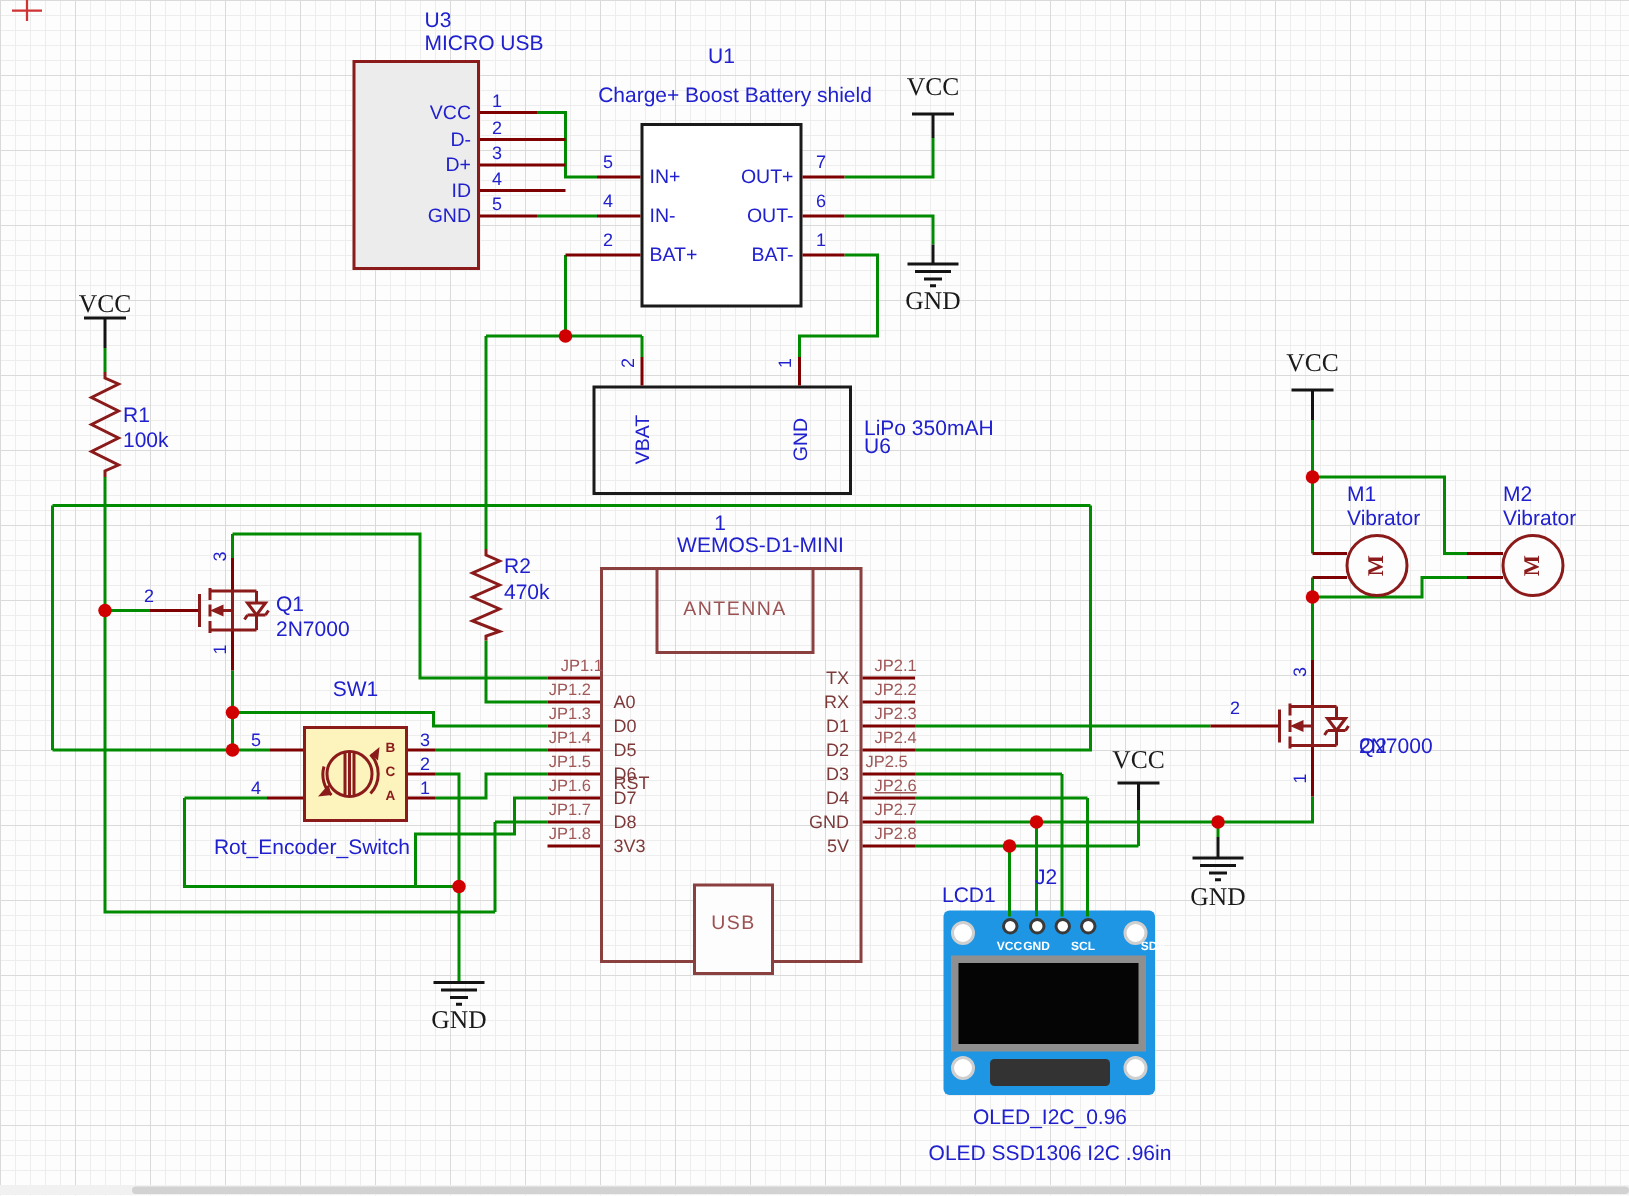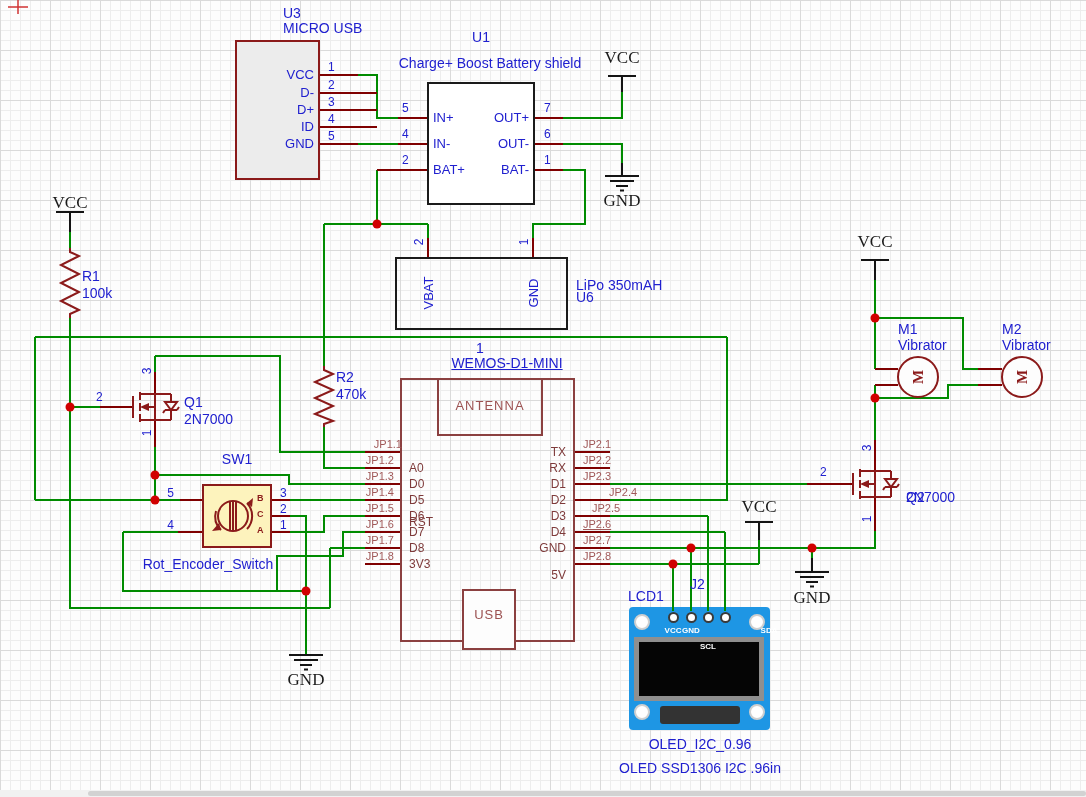--- a/index.html
+++ b/index.html
@@ -252,68 +252,68 @@
       <span class="lbl ref" style="left: 208px; top: 557px; transform: translateX(-50%);">Rot_Encoder_Switch</span>
       <span class="lbl pnum" style="left: 174px; top: 487px; transform: translateX(-100%);">5</span>
       <span class="lbl pnum" style="left: 174px; top: 519px; transform: translateX(-100%);">4</span>
       <span class="lbl pnum" style="left: 280px; top: 487px;">3</span>
       <span class="lbl pnum" style="left: 280px; top: 503px;">2</span>
       <span class="lbl pnum" style="left: 280px; top: 519px;">1</span>
       <span class="lbl bca" style="left: 257px; top: 494px;">B</span>
       <span class="lbl bca" style="left: 257px; top: 510px;">C</span>
       <span class="lbl bca" style="left: 257px; top: 526px;">A</span>
       <span class="lbl ref" style="left: 480px; top: 341px; transform: translateX(-50%);">1</span>
-      <span class="lbl ref" style="left: 507px; top: 356px; transform: translateX(-50%); text-decoration: underline;">WEMOS-D1-MINI</span>
+      <span class="lbl ref" style="left: 507px; top: 356px; transform: translateX(-50%);">WEMOS-D1-MINI</span>
       <span class="lbl bodytxt" style="left: 490px; top: 399px; transform: translateX(-50%);">ANTENNA</span>
       <span class="lbl bodytxt" style="left: 489px; top: 608px; transform: translateX(-50%);">USB</span>
       <span class="lbl ipin" style="left: 409px; top: 472px; margin-top: 44px;">RST</span>
       <span class="lbl ipin" style="left: 409px; top: 462px;">A0</span>
       <span class="lbl ipin" style="left: 409px; top: 478px;">D0</span>
       <span class="lbl ipin" style="left: 409px; top: 494px;">D5</span>
       <span class="lbl ipin" style="left: 409px; top: 510px;">D6</span>
       <span class="lbl ipin" style="left: 409px; top: 526px;">D7</span>
       <span class="lbl ipin" style="left: 409px; top: 542px;">D8</span>
       <span class="lbl ipin" style="left: 409px; top: 558px;">3V3</span>
       <span class="lbl ipin" style="left: 566px; top: 446px; transform: translateX(-100%);">TX</span>
       <span class="lbl ipin" style="left: 566px; top: 462px; transform: translateX(-100%);">RX</span>
       <span class="lbl ipin" style="left: 566px; top: 478px; transform: translateX(-100%);">D1</span>
       <span class="lbl ipin" style="left: 566px; top: 494px; transform: translateX(-100%);">D2</span>
       <span class="lbl ipin" style="left: 566px; top: 510px; transform: translateX(-100%);">D3</span>
       <span class="lbl ipin" style="left: 566px; top: 526px; transform: translateX(-100%);">D4</span>
       <span class="lbl ipin" style="left: 566px; top: 542px; transform: translateX(-100%);">GND</span>
-      <span class="lbl ipin" style="left: 566px; top: 558px; transform: translateX(-100%); margin-top: 11px;">5V</span>
+      <span class="lbl ipin" style="left: 566px; top: 558px; transform: translateX(-100%);">5V</span>
       <span class="lbl jp" style="left: 402px; top: 439px; transform: translateX(-100%);">JP1.1</span>
       <span class="lbl jp" style="left: 394px; top: 455px; transform: translateX(-100%);">JP1.2</span>
       <span class="lbl jp" style="left: 394px; top: 471px; transform: translateX(-100%);">JP1.3</span>
       <span class="lbl jp" style="left: 394px; top: 487px; transform: translateX(-100%);">JP1.4</span>
       <span class="lbl jp" style="left: 394px; top: 503px; transform: translateX(-100%);">JP1.5</span>
       <span class="lbl jp" style="left: 394px; top: 519px; transform: translateX(-100%);">JP1.6</span>
       <span class="lbl jp" style="left: 394px; top: 535px; transform: translateX(-100%);">JP1.7</span>
       <span class="lbl jp" style="left: 394px; top: 551px; transform: translateX(-100%);">JP1.8</span>
       <span class="lbl jp" style="left: 583px; top: 439px;">JP2.1</span>
       <span class="lbl jp" style="left: 583px; top: 455px;">JP2.2</span>
       <span class="lbl jp" style="left: 583px; top: 471px;">JP2.3</span>
-      <span class="lbl jp" style="left: 609px; top: 487px;">JP2.4</span>
-      <span class="lbl jp" style="left: 592px; top: 503px;">JP2.5</span>
+      <span class="lbl jp" style="left: 583px; top: 487px;">JP2.4</span>
+      <span class="lbl jp" style="left: 577px; top: 503px;">JP2.5</span>
       <span class="lbl jp" style="left: 583px; top: 519px; text-decoration: underline;">JP2.6</span>
       <span class="lbl jp" style="left: 583px; top: 535px;">JP2.7</span>
       <span class="lbl jp" style="left: 583px; top: 551px;">JP2.8</span>
       <span class="lbl ref" style="left: 898px; top: 322px;">M1</span>
       <span class="lbl ref" style="left: 898px; top: 338px;">Vibrator</span>
       <span class="lbl motor" style="left: 918px; top: 377px; transform: translate(-50%, -50%) rotate(-90deg);">M</span>
       <span class="lbl ref" style="left: 1002px; top: 322px;">M2</span>
       <span class="lbl ref" style="left: 1002px; top: 338px;">Vibrator</span>
       <span class="lbl motor" style="left: 1022px; top: 377px; transform: translate(-50%, -50%) rotate(-90deg);">M</span>
       <span class="lbl ref" style="left: 628px; top: 589px;">LCD1</span>
       <span class="lbl ref" style="left: 690px; top: 577px;">J2</span>
       <span class="lbl ref" style="left: 700px; top: 737px; transform: translateX(-50%);">OLED_I2C_0.96</span>
       <span class="lbl ref" style="left: 700px; top: 761px; transform: translateX(-50%);">OLED SSD1306 I2C .96in</span>
       <span class="lbl pad" style="left: 673px; top: 627px; transform: translateX(-50%);">VCC</span>
       <span class="lbl pad" style="left: 691px; top: 627px; transform: translateX(-50%);">GND</span>
-      <span class="lbl pad" style="left: 708px; top: 643px; transform: translateX(-50%);">SCL</span>
+      <span class="lbl pad" style="left: 708px; top: 627px; transform: translateX(-50%); padding-left: 28px;">SCL</span>
       <span class="lbl pad" style="left: 725px; top: 627px; transform: translateX(-50%); margin-left: 44px;">SDA</span>
       <span class="lbl net" style="left: 70px; top: 194px; transform: translateX(-50%);">VCC</span>
       <span class="lbl net" style="left: 622px; top: 49px; transform: translateX(-50%);">VCC</span>
       <span class="lbl net" style="left: 875px; top: 233px; transform: translateX(-50%);">VCC</span>
       <span class="lbl net" style="left: 759px; top: 498px; transform: translateX(-50%);">VCC</span>
       <span class="lbl net" style="left: 622px; top: 192px; transform: translateX(-50%);">GND</span>
       <span class="lbl net" style="left: 306px; top: 671px; transform: translateX(-50%);">GND</span>
       <span class="lbl net" style="left: 812px; top: 589px; transform: translateX(-50%);">GND</span>
     </div>
 

